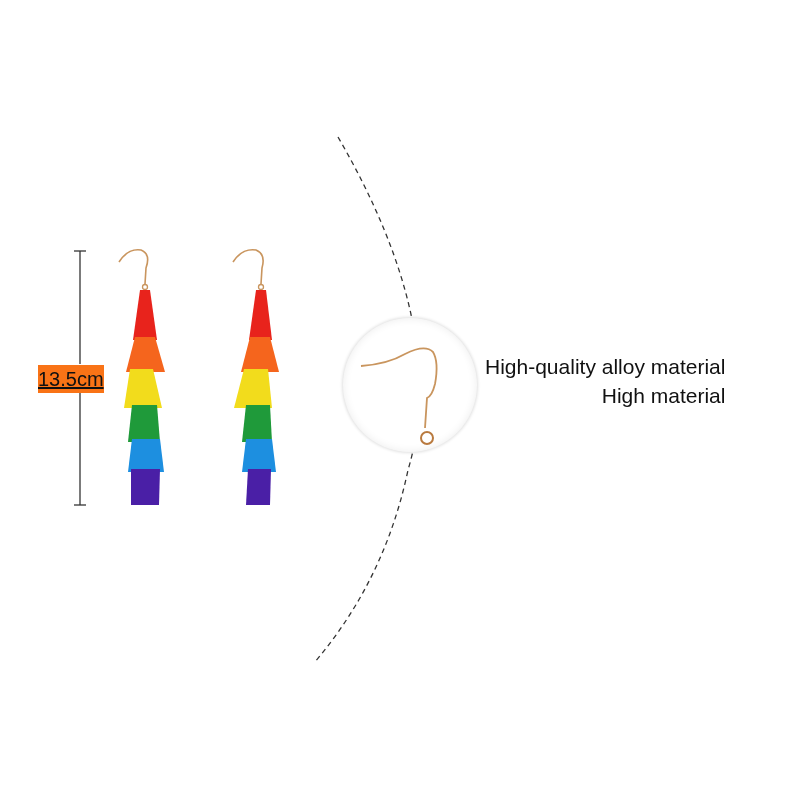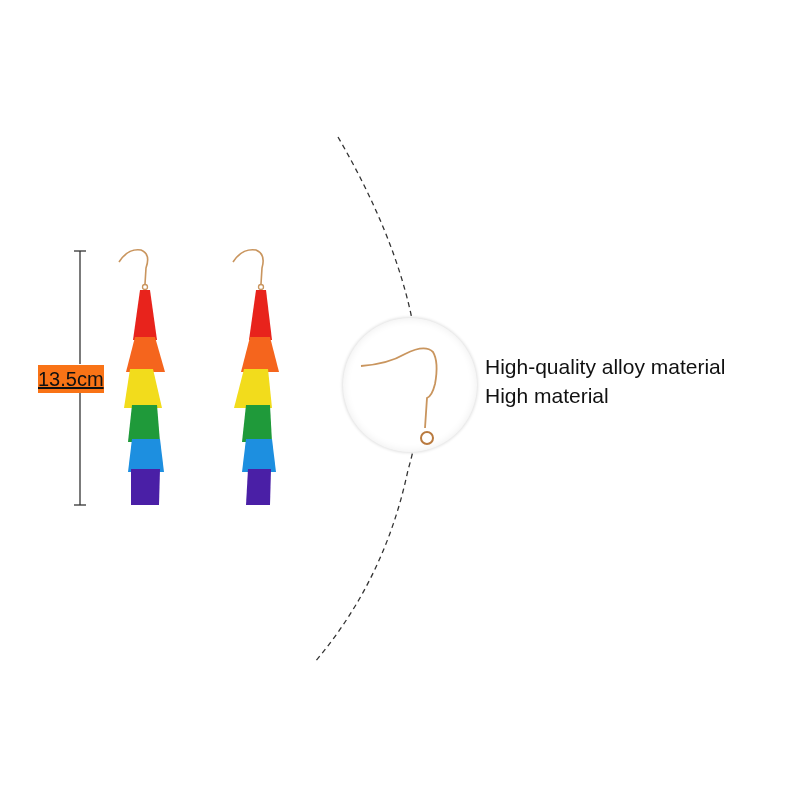--- a/index.html
+++ b/index.html
@@ -1,19 +1,19 @@
 <!DOCTYPE html>
 <html><head>
 <meta charset="utf-8">
 <style>
   html, body { margin:0; padding:0; background:#ffffff; }
   body { width:800px; height:800px; position:relative; overflow:hidden; font-family:"Liberation Sans", sans-serif; }
   .abs { position:absolute; }
   .dim-label { left:38px; top:365px; font-size:20px; color:#111; background:#f97316; padding:2px 0; line-height:24px;text-decoration:underline; }
-  .feature-text { left:485px; top:352px; font-size:21px; color:#111; line-height:29px; }
+  .feature-text { left:485px; top:352px; font-size:21px; color:#111; line-height:29px;text-align:right; }
   .feature-text div { white-space:nowrap; }
   svg { position:absolute; left:0; top:0; }
   .detail-circle { left:343px; top:318px; width:134px; height:134px; border-radius:50%; background:#fff;
     box-shadow: 0 0 3px 1px rgba(0,0,0,0.12), inset 0 0 8px rgba(0,0,0,0.08); }
 </style>
 </head>
 <body>
 
 <svg width="800" height="800" viewBox="0 0 800 800">
 

